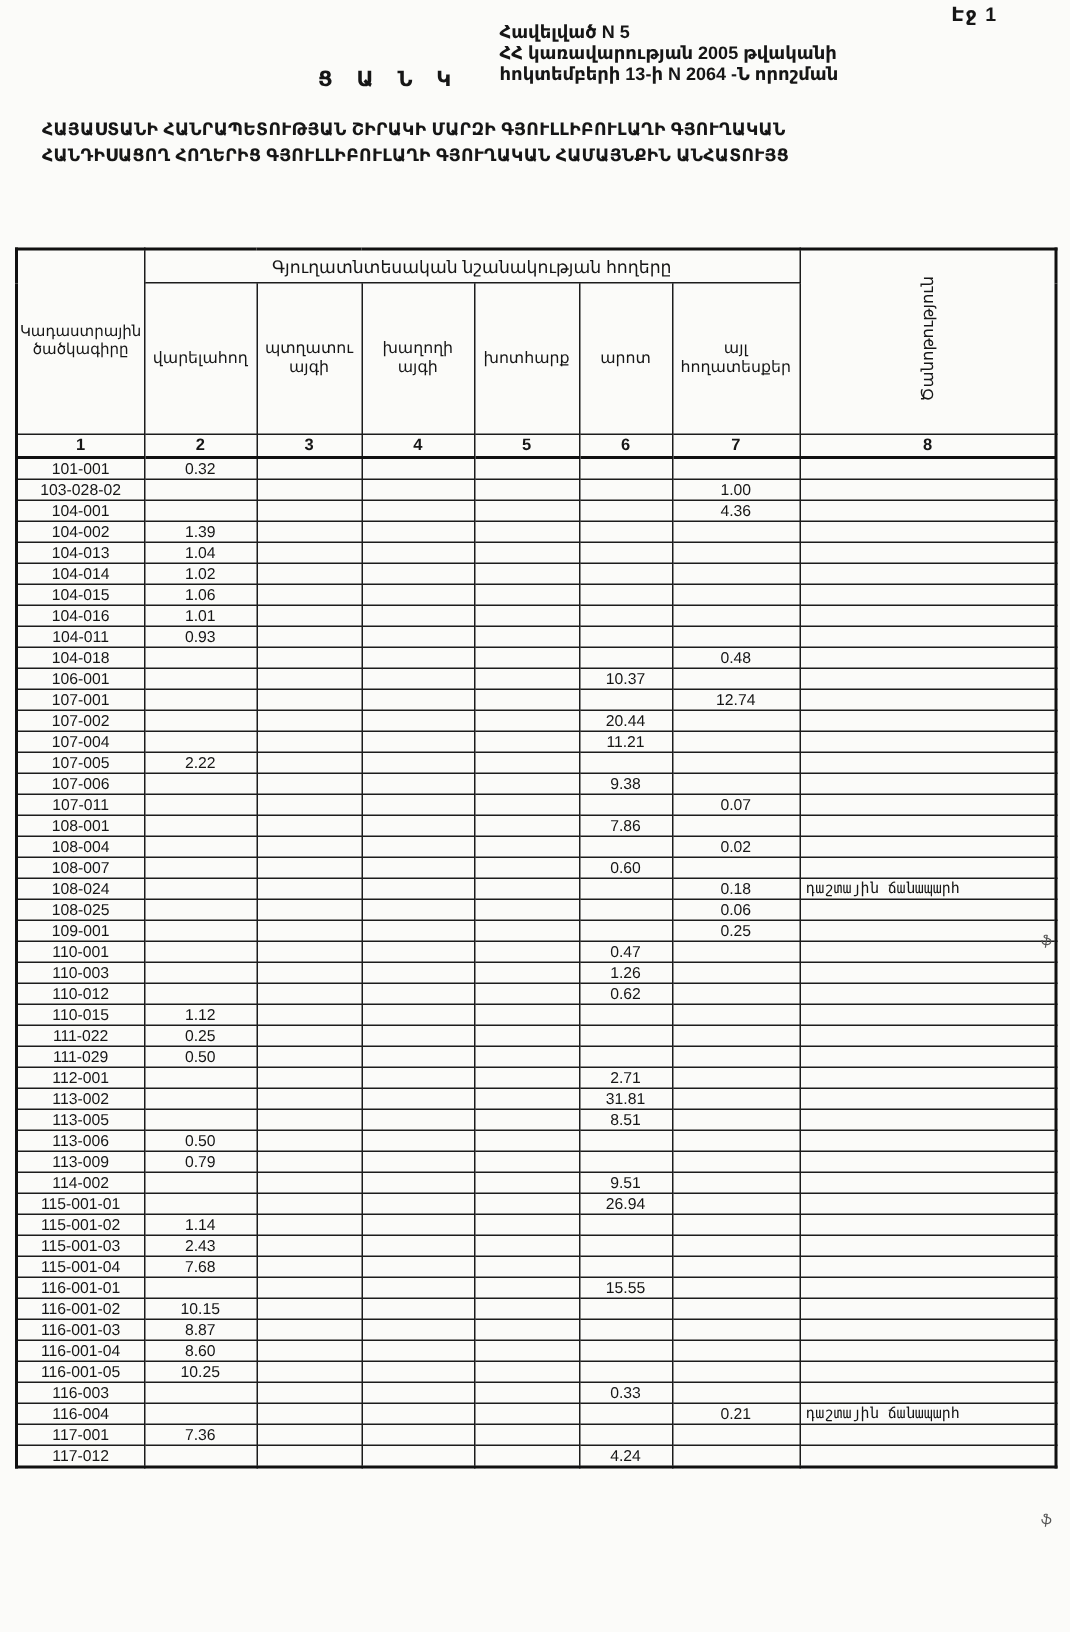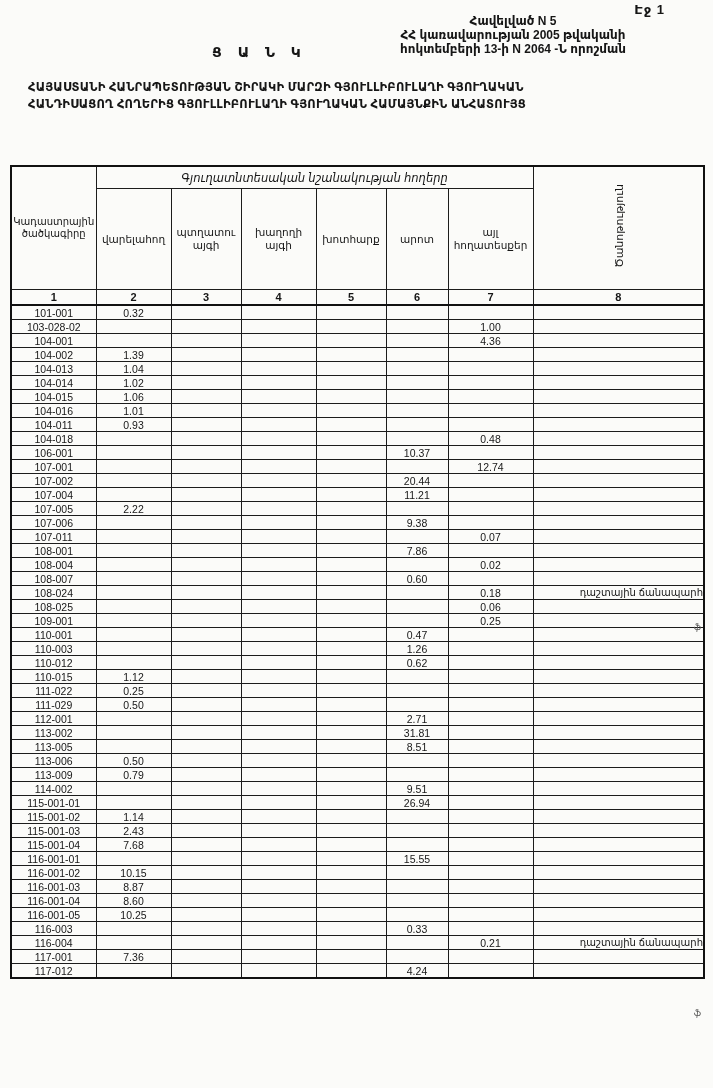--- a/index.html
+++ b/index.html
@@ -10,21 +10,21 @@
     color:#161616;
     position:relative;
     overflow:hidden;
   }
   .page-number{
     position:absolute;top:2px;right:48px;
     font-size:13px;font-weight:700;letter-spacing:1px;
   }
   .appendix{
     position:absolute;top:14px;right:20px;width:360px;
-    text-align:center;font-size:12px;font-weight:700;line-height:14px;
+    text-align:left;font-size:12px;font-weight:700;line-height:14px;
   }
   .list-heading{
     position:absolute;top:44px;left:212px;
     font-size:14px;font-weight:700;letter-spacing:6px;
   }
   .doc-title{
     position:absolute;top:79px;left:28px;width:657px;
     text-align:left;font-size:11.5px;font-weight:700;line-height:16.5px;
     letter-spacing:0.2px;
   }
@@ -34,34 +34,35 @@
     width:693px;
   }
   table.main th, table.main td{
     border:1px solid #1c1c1c;
     padding:0;margin:0;
     font-weight:400;
     overflow:hidden;
   }
   table.main{border:2px solid #111;}
   th.code-col{font-size:10px;line-height:12px;font-weight:400;}
-  th.group-col{height:21px;font-size:11.5px;font-weight:400;font-style:italic;}
+  th.group-col{height:21px;font-size:11.5px;font-weight:400;}
   tr.subhead th{height:100px;font-size:10.5px;line-height:13px;font-weight:400;vertical-align:middle;}
   tr.numbers td{height:14px;font-size:11px;font-weight:700;text-align:center;border-bottom:2px solid #111;}
   tbody td{
     height:13px;
     font-size:10.5px;
     text-align:center;
     padding:1px 2px;
     white-space:nowrap;
   }
   tbody td.note-text{
-    text-align:right;
+    text-align:left;
     font-size:10px;
     padding-left:4px;
+    font-family:Liberation Mono, monospace;
   }
   .vtext{
     writing-mode:vertical-rl;
     transform:rotate(180deg);
     white-space:nowrap;
     font-size:11px;
     display:inline-block;
   }
   .margin-mark{
     position:absolute;left:694px;

